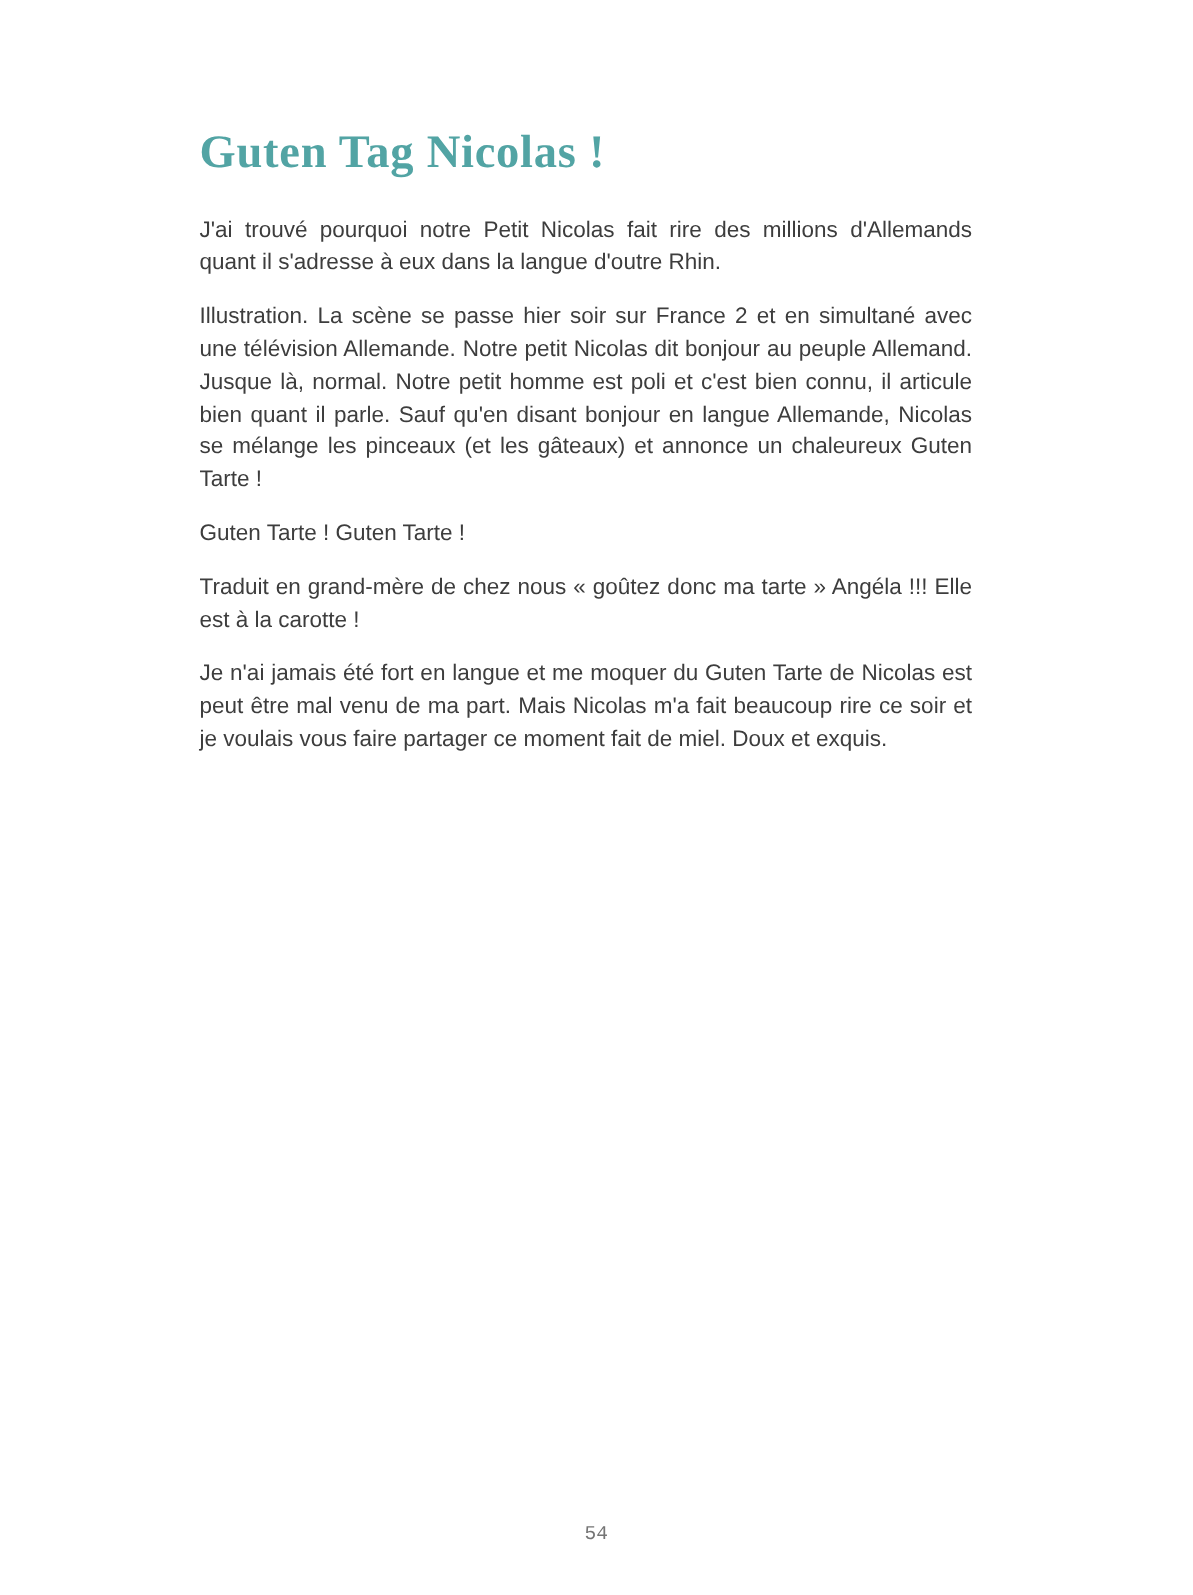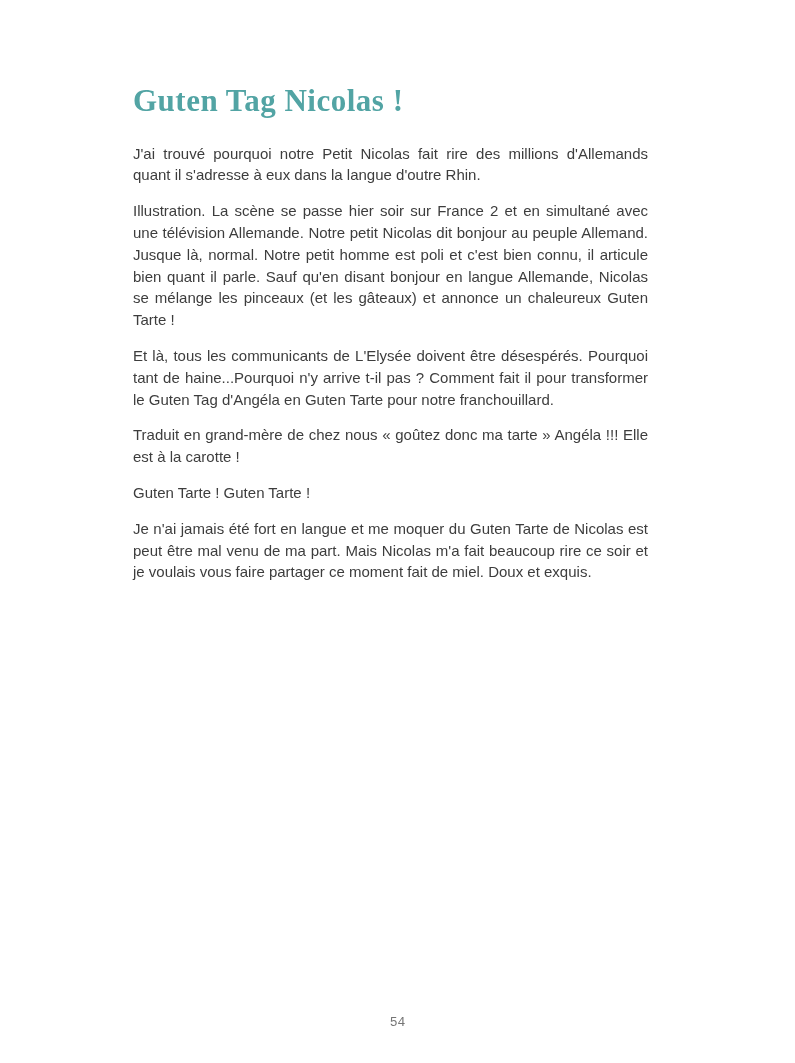--- a/index.html
+++ b/index.html
@@ -50,24 +50,23 @@
 <body>
 
 <div class="page">
   <div class="content">
     <h1 class="article-title">Guten Tag Nicolas !</h1>
 
     <p class="body-paragraph">J'ai trouvé pourquoi notre Petit Nicolas fait rire des millions d'Allemands quant il s'adresse à eux dans la langue d'outre Rhin.</p>
 
     <p class="body-paragraph">Illustration. La scène se passe hier soir sur France 2 et en simultané avec une télévision Allemande. Notre petit Nicolas dit bonjour au peuple Allemand. Jusque là, normal. Notre petit homme est poli et c'est bien connu, il articule bien quant il parle. Sauf qu'en disant bonjour en langue Allemande, Nicolas se mélange les pinceaux (et les gâteaux) et annonce un chaleureux Guten Tarte !</p>
 
-    <p class="body-paragraph">Et là, tous les communicants de L'Elysée doivent être désespérés. Pourquoi tant de haine...Pourquoi n'y arrive t-il pas ? Comment fait il pour transformer le Guten Tag d'Angéla en Guten Tarte pour notre franchouillard.</p>
+
+    <p class="body-paragraph">Guten Tarte ! Guten Tarte !</p>
 
     <p class="body-paragraph">Traduit en grand-mère de chez nous « goûtez donc ma tarte » Angéla !!! Elle est à la carotte !</p>
-
-    <p class="body-paragraph">Guten Tarte ! Guten Tarte !</p>
 
     <p class="body-paragraph">Je n'ai jamais été fort en langue et me moquer du Guten Tarte de Nicolas est peut être mal venu de ma part. Mais Nicolas m'a fait beaucoup rire ce soir et je voulais vous faire partager ce moment fait de miel. Doux et exquis.</p>
 
   </div>
 
   <div class="page-number">54</div>
 </div>
 
 </body></html>

